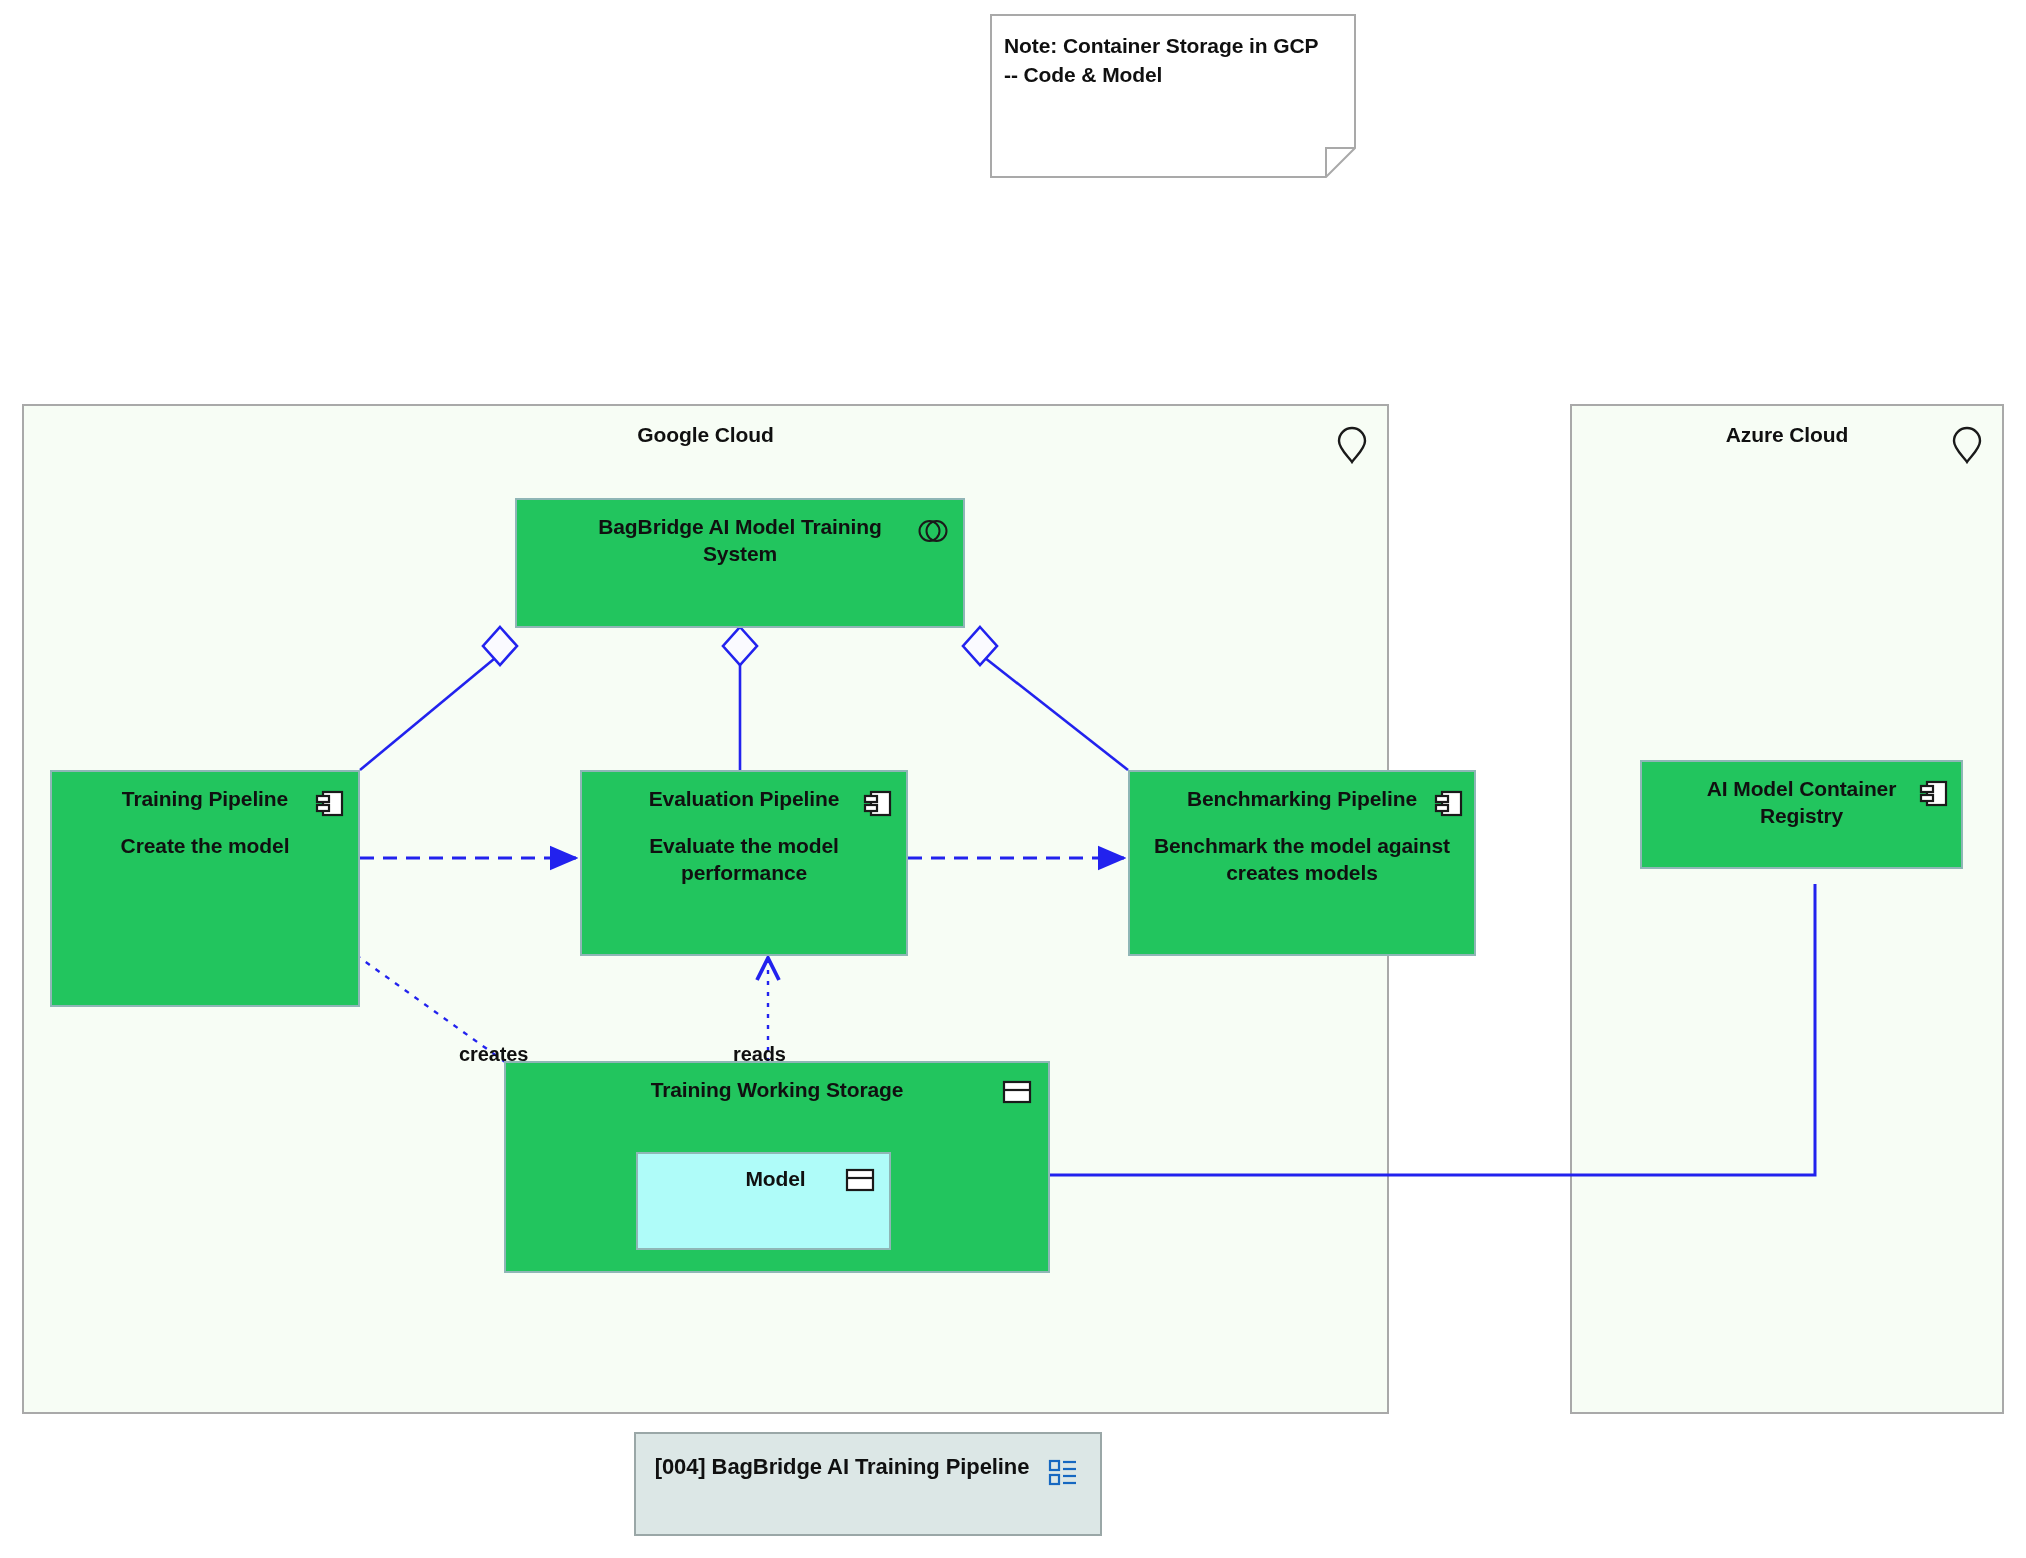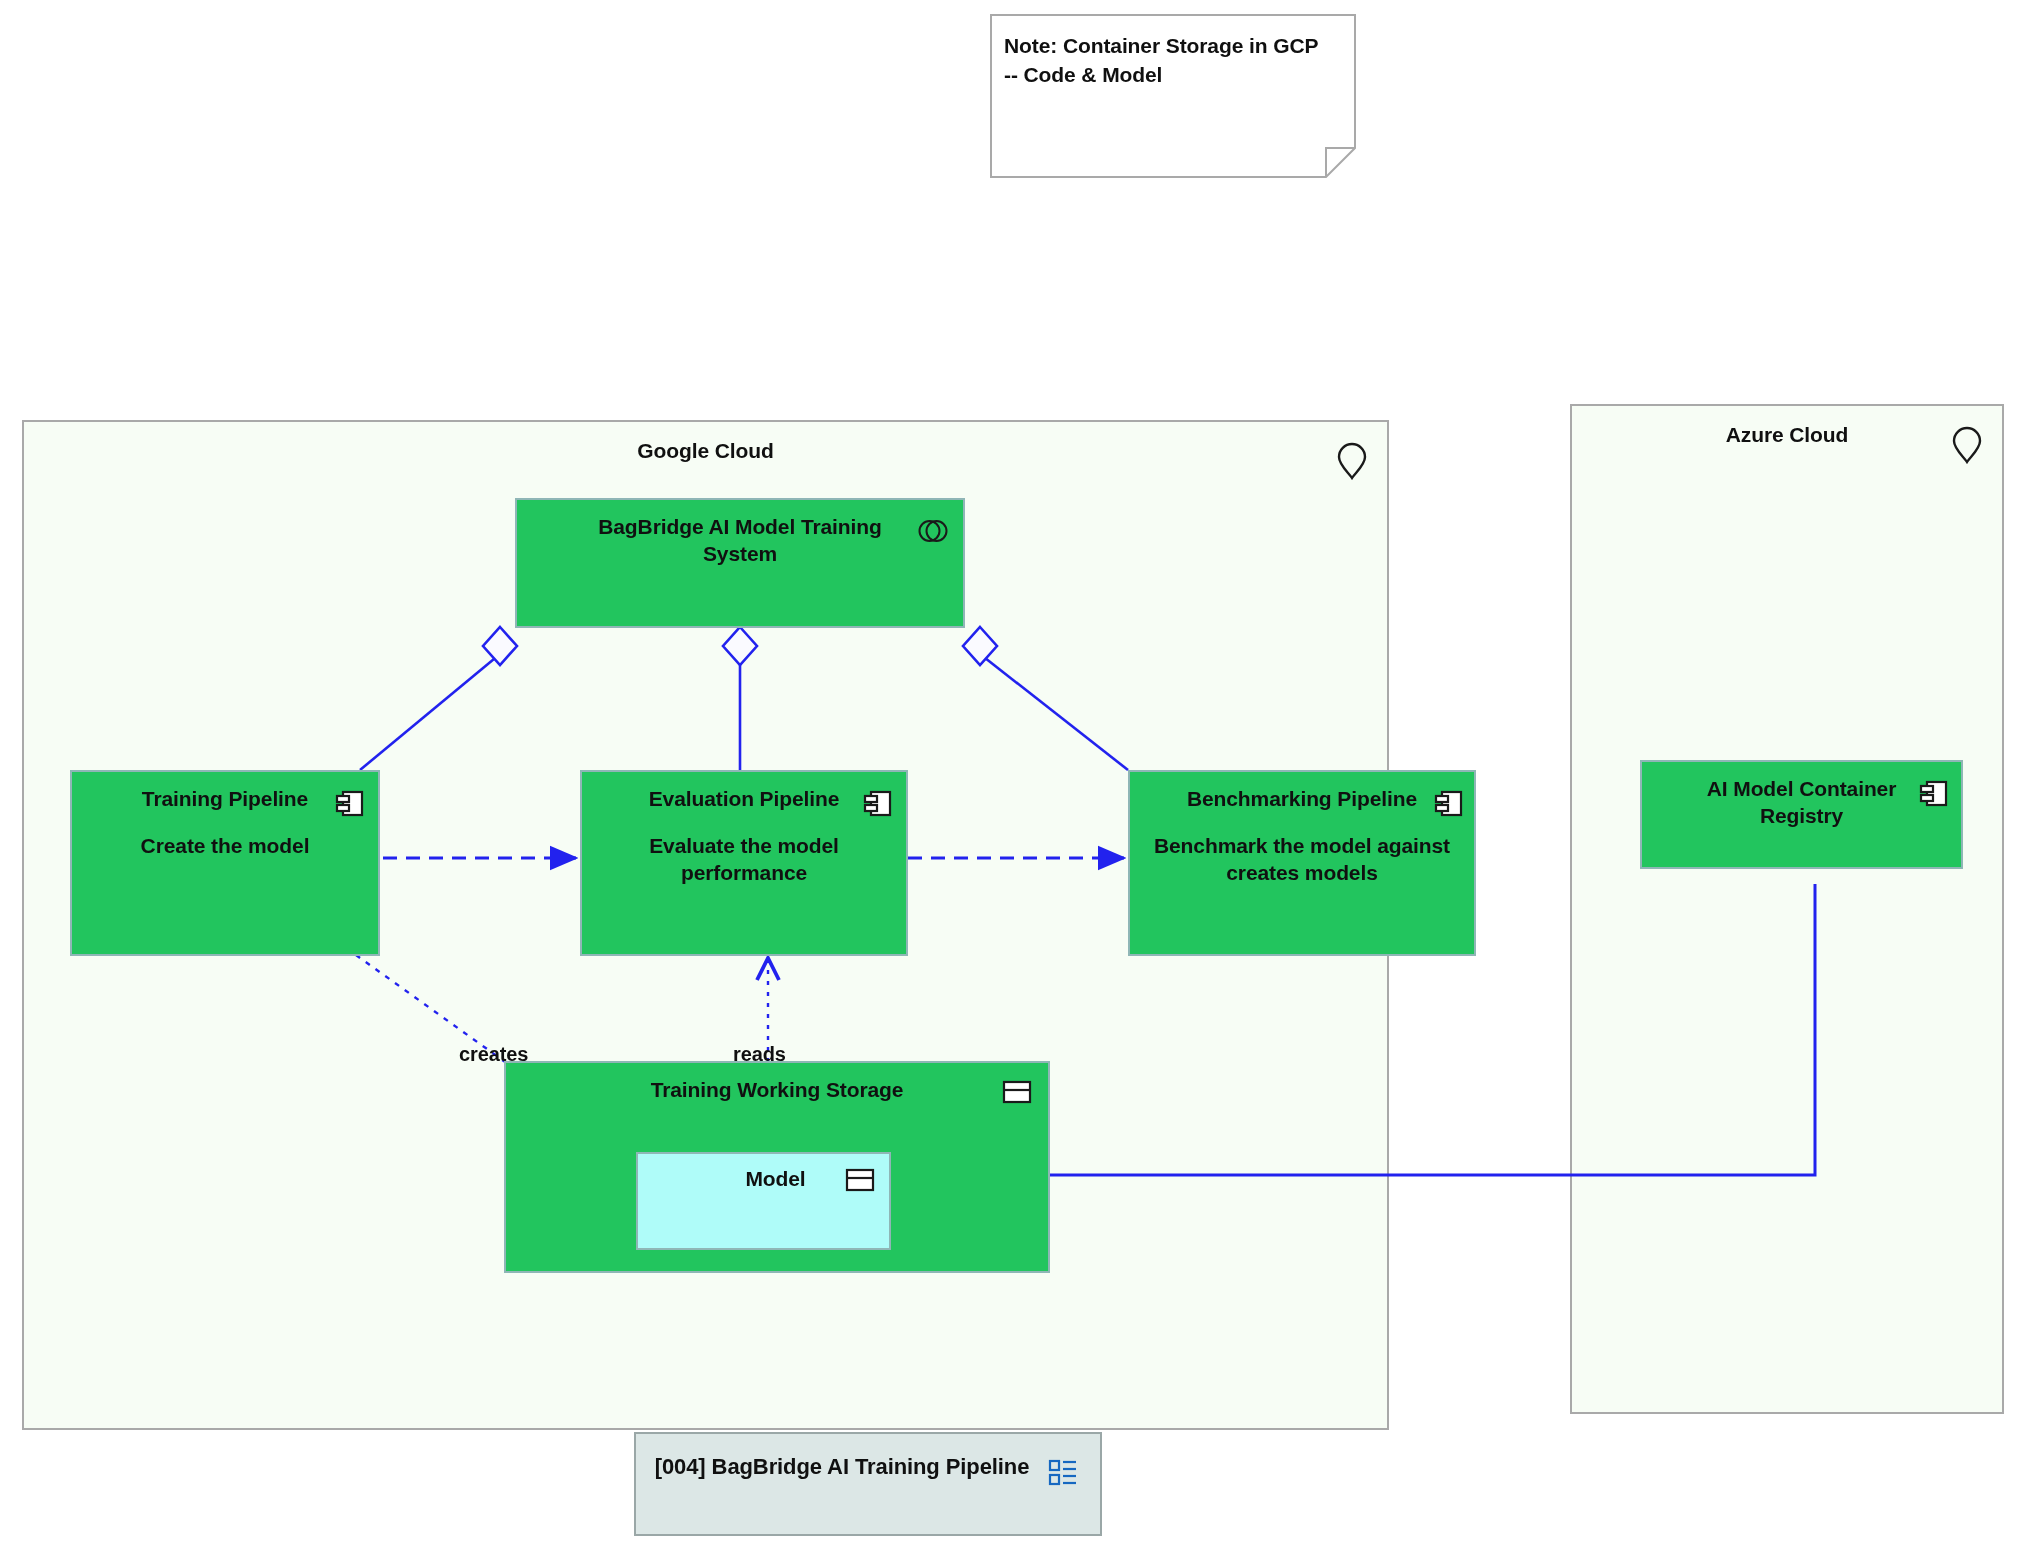--- a/index.html
+++ b/index.html
@@ -135,21 +135,21 @@
 <div id="canvas">
 
   <div class="note-box" style="left:990px; top:14px; width:366px; height:164px;">
     <svg width="366" height="164" viewBox="0 0 366 164">
       <path d="M1,1 L365,1 L365,134 L336,163 L1,163 Z" fill="#FFFFFF" stroke="#A9A9A9" stroke-width="2"></path>
       <path d="M365,134 L336,134 L336,163" fill="none" stroke="#A9A9A9" stroke-width="2"></path>
     </svg>
     <div class="note-text">Note: Container Storage in GCP -- Code &amp; Model</div>
   </div>
 
-  <div class="container-box" style="left:22px; top:404px; width:1367px; height:1010px;margin-top:16px;">
+  <div class="container-box" style="left:22px; top:404px; width:1367px; height:1010px;">
     <div class="container-title">Google Cloud</div>
     <div class="icon" style="right:18px; top:18px;">
       <svg width="34" height="42" viewBox="0 0 34 42">
         <path d="M17,4 C9.8,4 4,9.8 4,17 C4,25 14,33 17,38 C20,33 30,25 30,17 C30,9.8 24.2,4 17,4 Z" fill="none" stroke="#1A1A1A" stroke-width="2.4"></path>
       </svg>
     </div>
   </div>
 
   <div class="container-box" style="left:1570px; top:404px; width:434px; height:1010px;">
     <div class="container-title">Azure Cloud</div>
@@ -194,21 +194,21 @@
   <div class="node" style="left:515px; top:498px; width:450px; height:130px;">
     <div class="node-title">BagBridge AI Model Training System</div>
     <div class="icon" style="right:14px; top:18px;">
       <svg width="32" height="26" viewBox="0 0 32 26">
         <circle cx="12.5" cy="13" r="10" fill="none" stroke="#1A1A1A" stroke-width="2"></circle>
         <circle cx="19.5" cy="13" r="10" fill="none" stroke="#1A1A1A" stroke-width="2"></circle>
       </svg>
     </div>
   </div>
 
-  <div class="node" style="left:50px; top:770px; width:310px; height:186px;margin-left:20px;">
+  <div class="node" style="left:50px; top:770px; width:310px; height:237px;">
     <div class="node-title">Training Pipeline</div>
     <div class="node-desc">Create the model</div>
     <div class="icon" style="right:13px; top:16px;">
       <svg width="30" height="30" viewBox="0 0 30 30">
         <rect x="8" y="4" width="19" height="23" fill="#FFFFFF" stroke="#1A1A1A" stroke-width="2.2"></rect>
         <rect x="2" y="8" width="12" height="6" fill="#FFFFFF" stroke="#1A1A1A" stroke-width="2.2"></rect>
         <rect x="2" y="17" width="12" height="6" fill="#FFFFFF" stroke="#1A1A1A" stroke-width="2.2"></rect>
       </svg>
     </div>
   </div>

